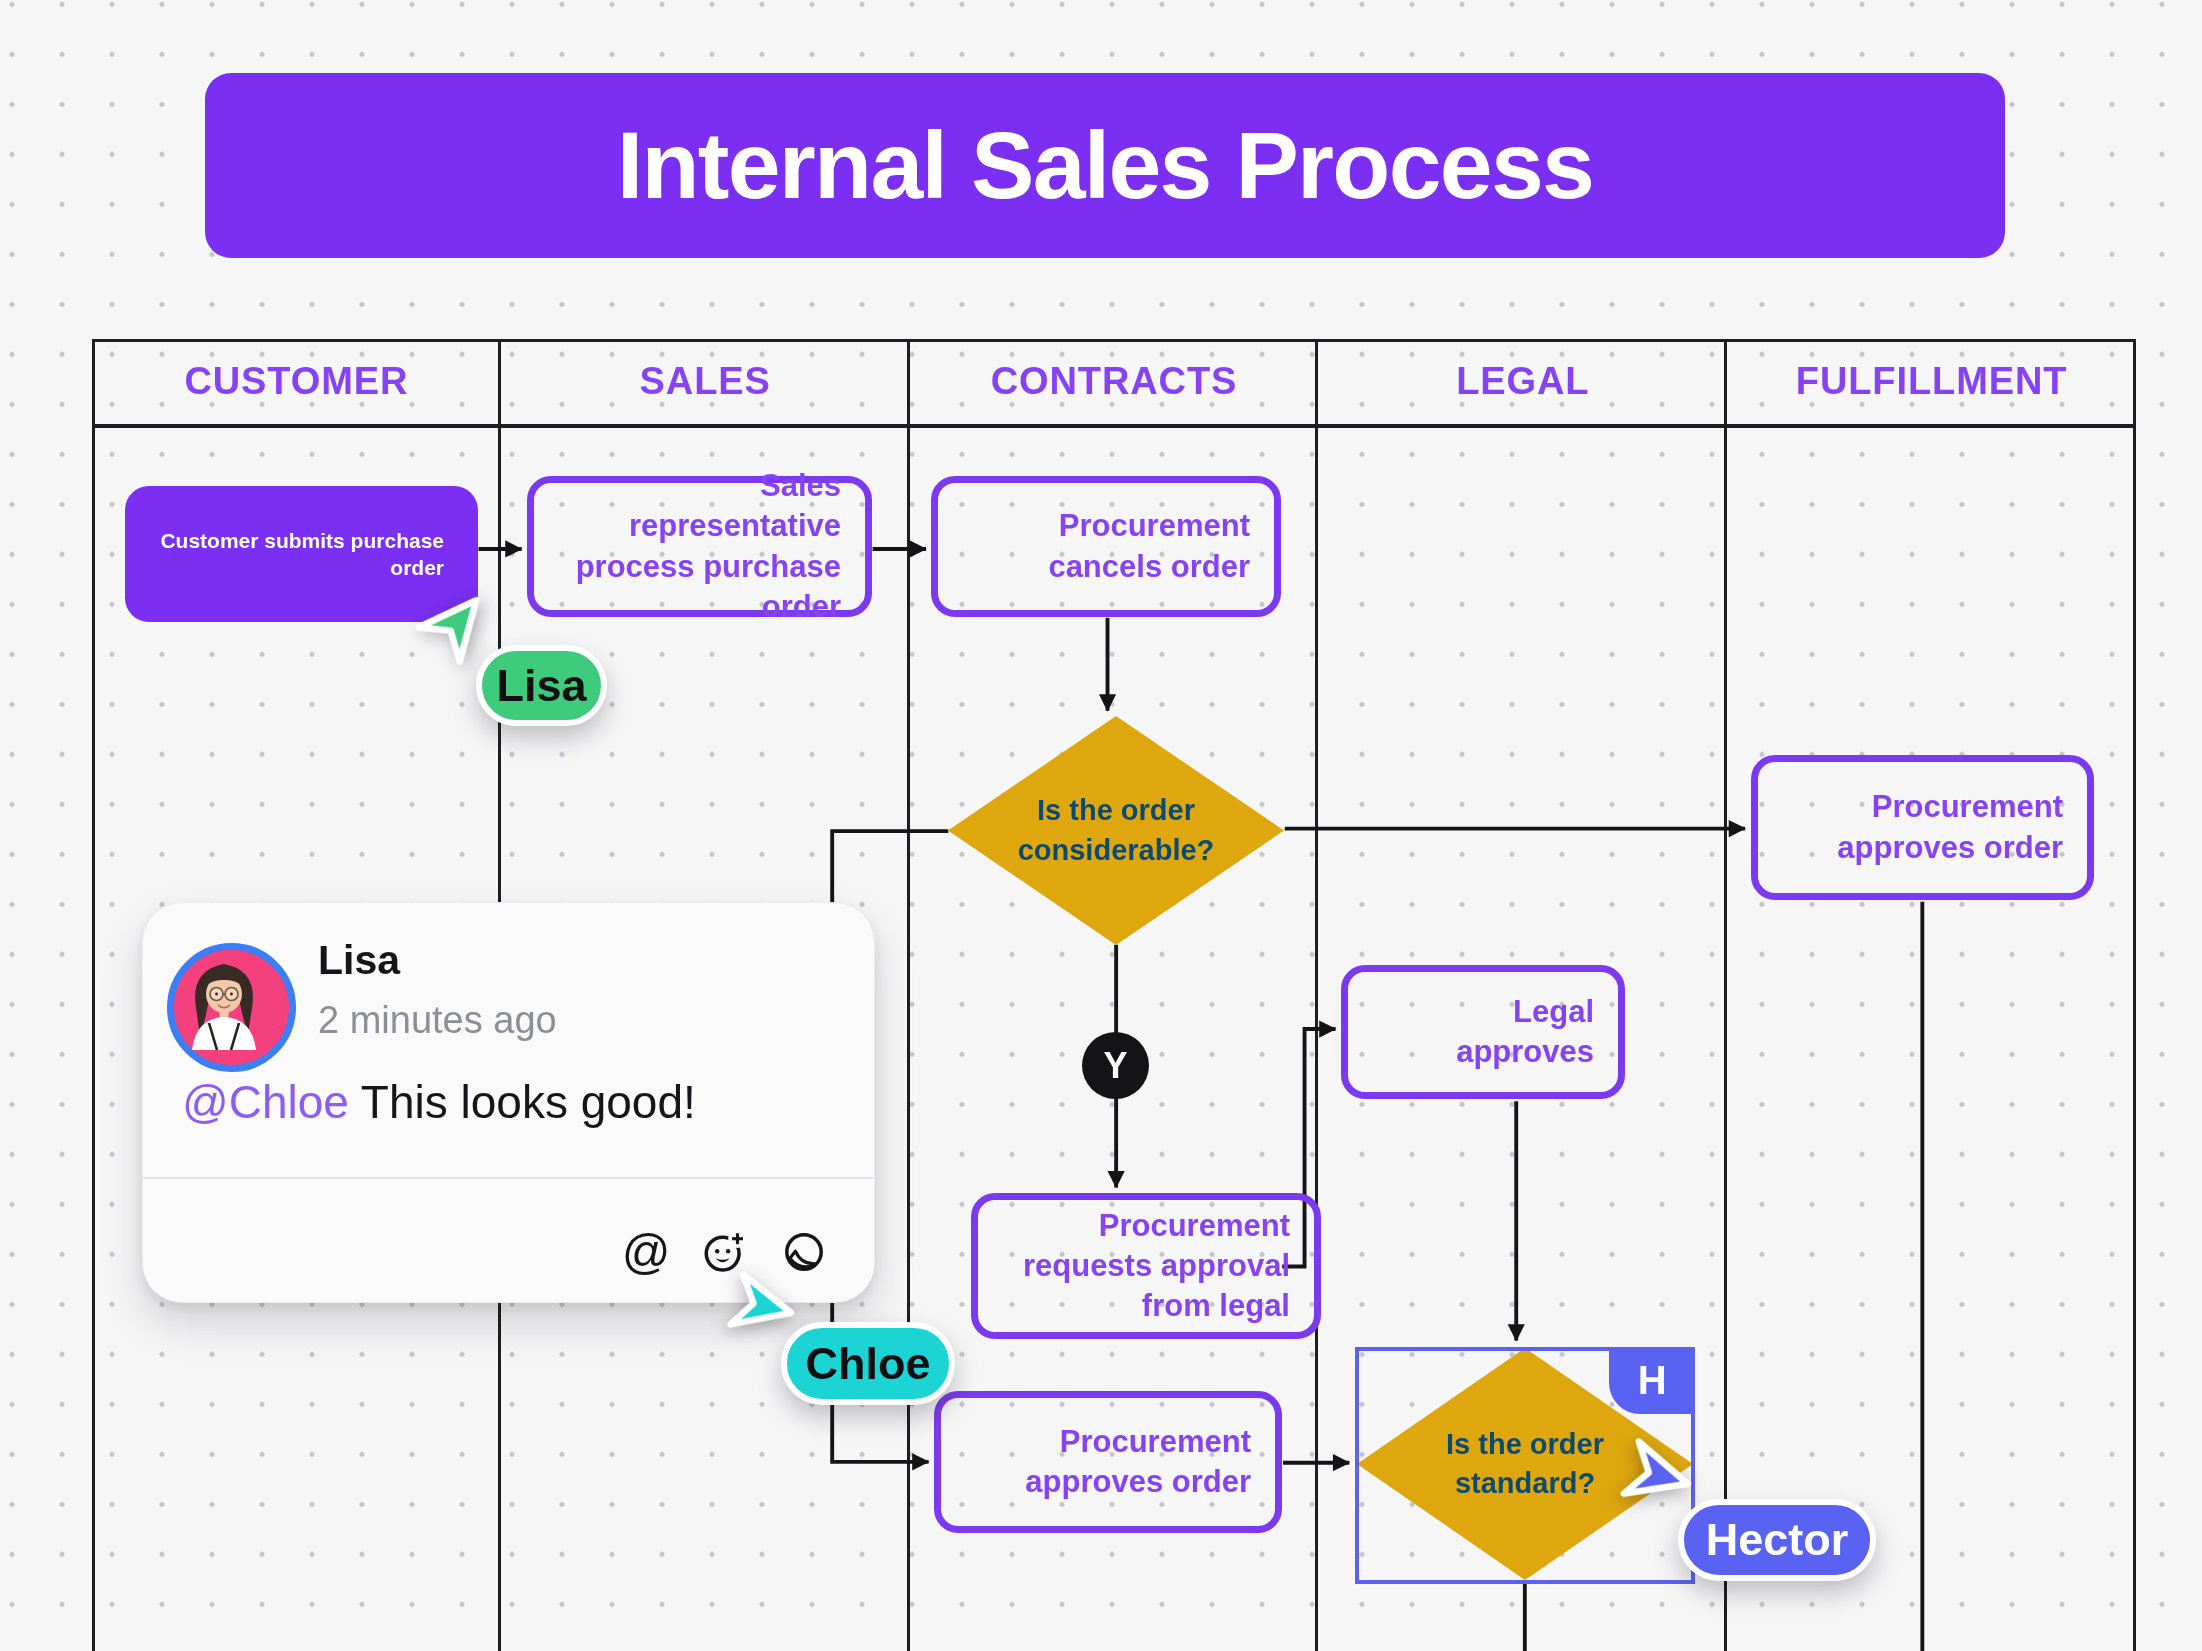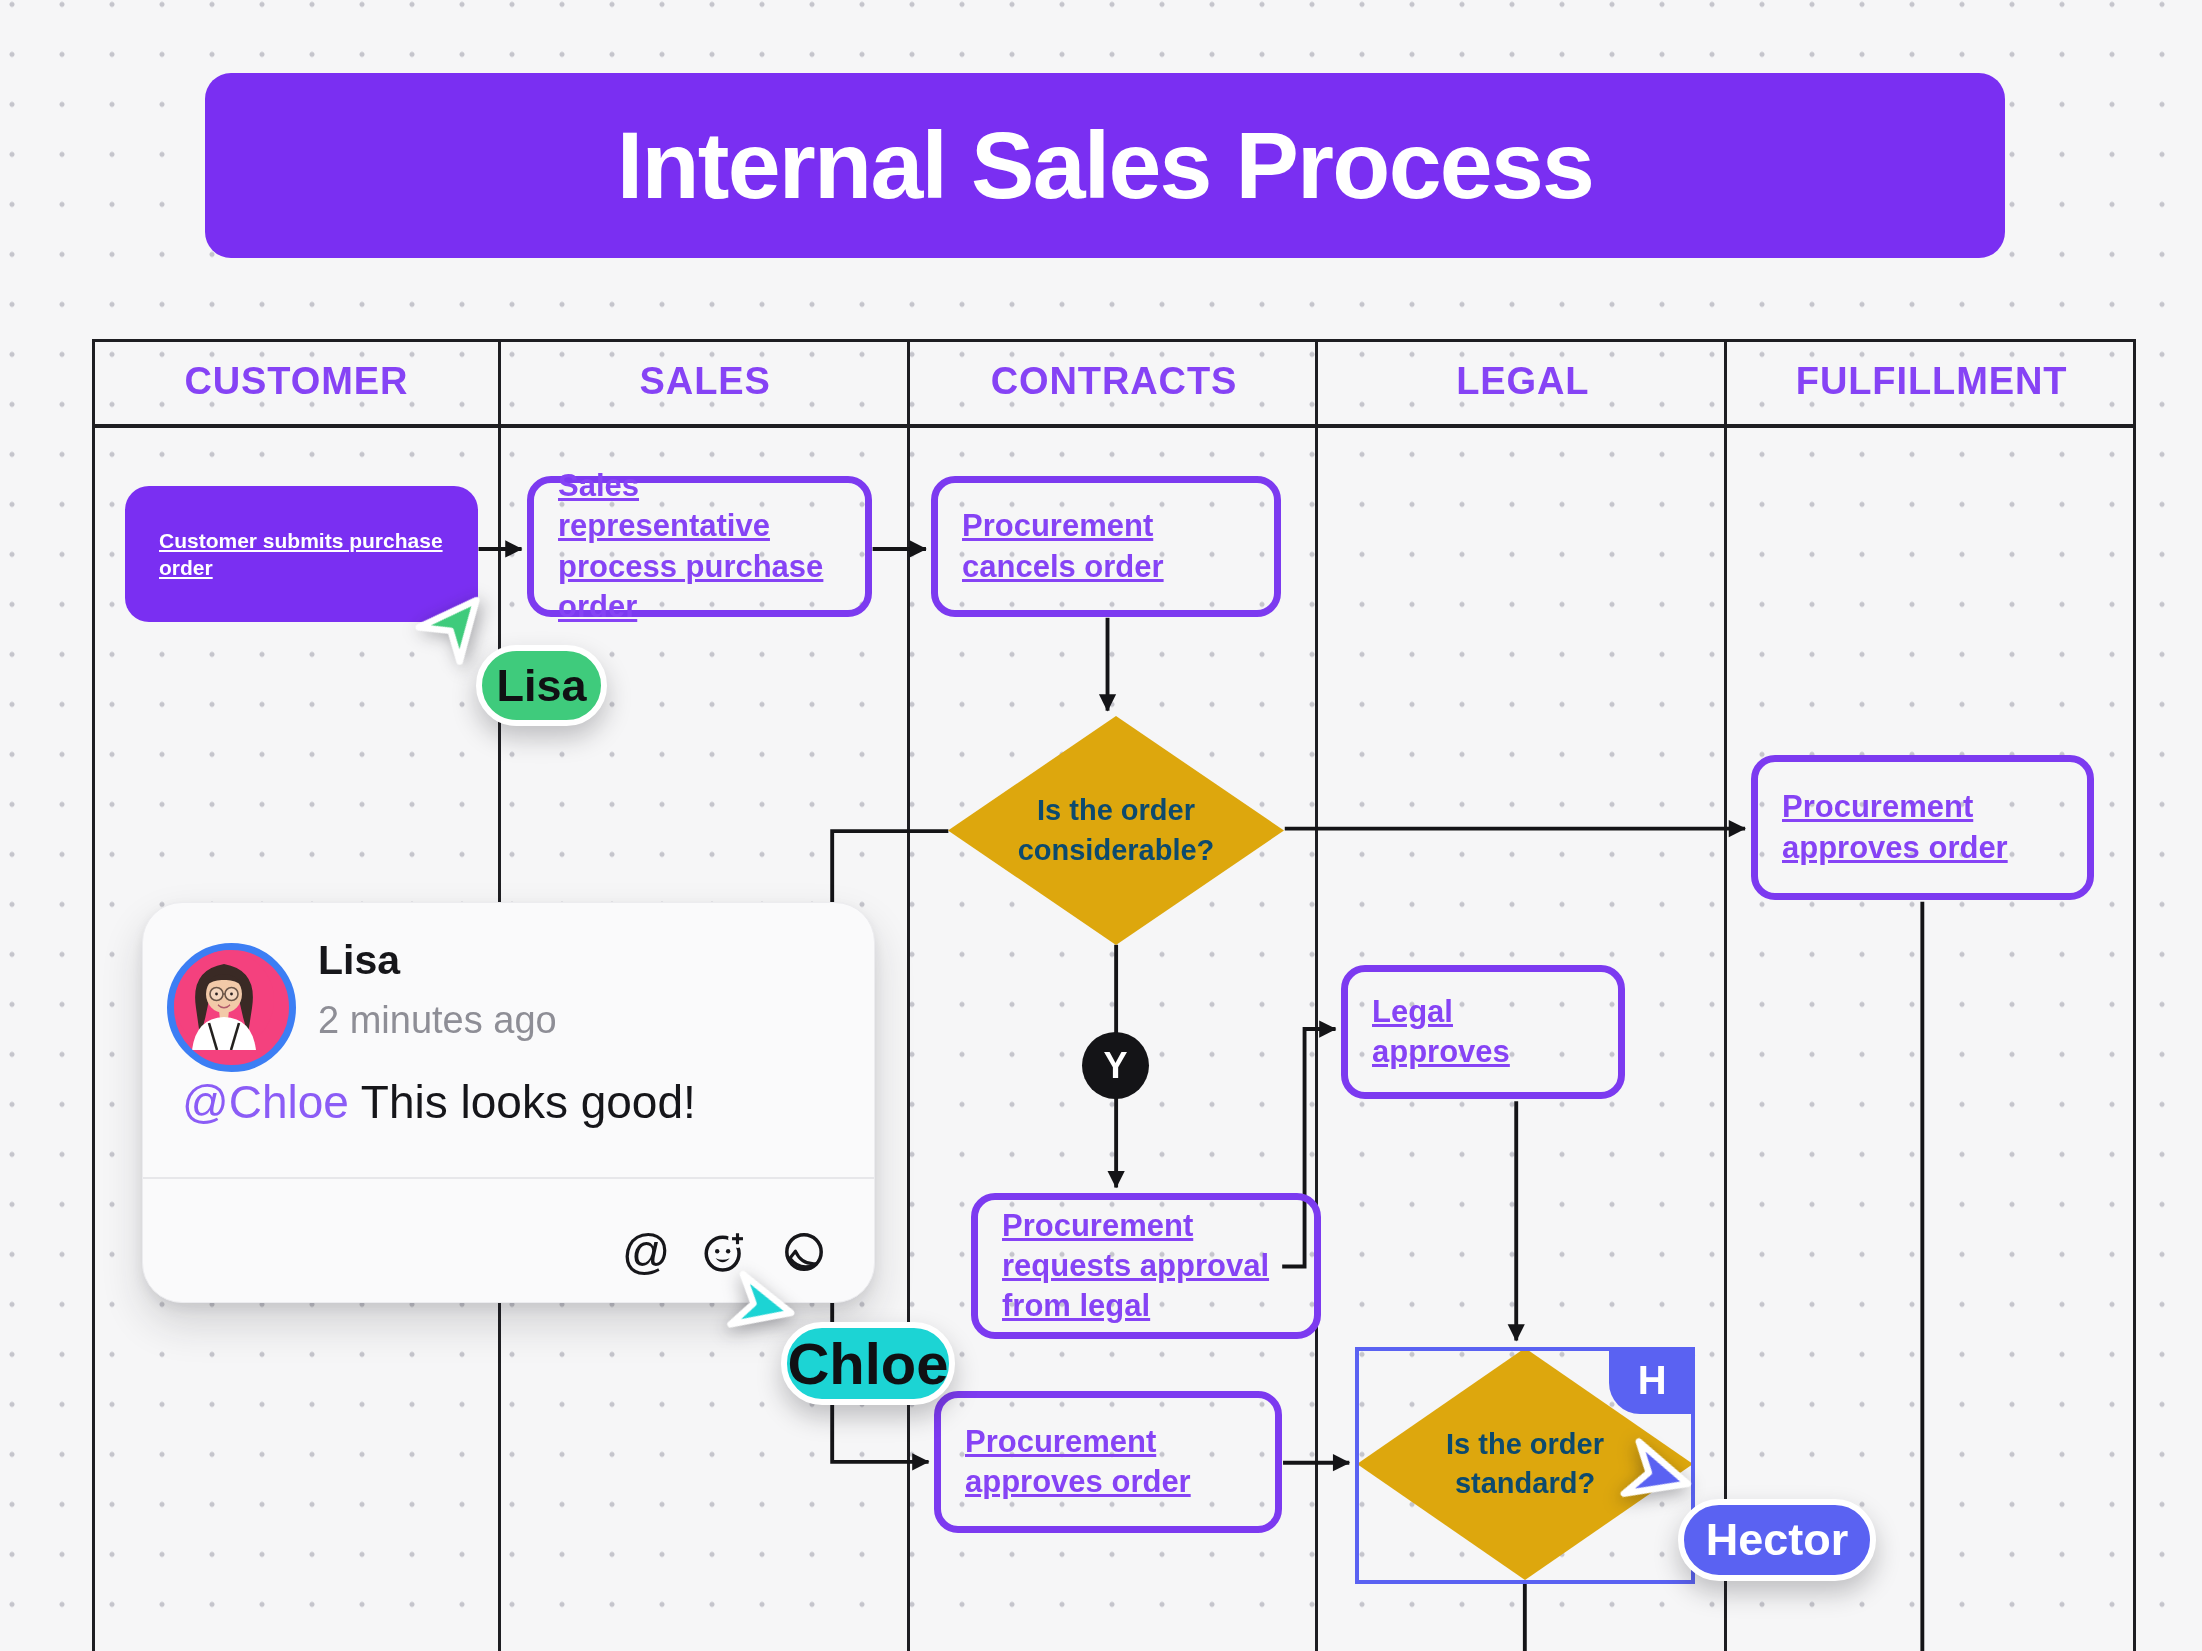--- a/index.html
+++ b/index.html
@@ -38,22 +38,22 @@
     flex:1;display:flex;align-items:center;justify-content:center;
     color:#8643F5;font-size:38px;font-weight:700;letter-spacing:0.9px;
   }
   .lane-border{position:absolute;top:0;bottom:0;width:2.6px;background:#1E1E22;}
   .lane-b1{left:406px;} .lane-b2{left:815px;} .lane-b3{left:1223px;} .lane-b4{left:1632px;}
   
   svg.connectors{position:absolute;left:0;top:0;width:2203px;height:1652px;}
   
   .node{
     position:absolute;box-sizing:border-box;
-    display:flex;align-items:center;justify-content:center;text-align:left;
-    font-weight:700;line-height:1.3;text-decoration:underline;
+    display:flex;align-items:center;justify-content:center;text-align:right;
+    font-weight:700;line-height:1.3;
   }
   .node-filled{
     background:#7A2FF2;border-radius:24px;color:#FFFFFF;font-size:21px;padding:8.6px 34px;
   }
   .node-outline{
     background:transparent;border:7.7px solid #7C3AF0;border-radius:24px;
     color:#8643F5;font-size:31px;padding:8.6px 24px;
   }
   .diamond{
     position:absolute;display:flex;align-items:center;justify-content:center;text-align:center;
@@ -96,21 +96,21 @@
   .action-icon{width:50px;height:50px;display:flex;align-items:center;justify-content:center;color:#16161A;}
   .mention-glyph{font-size:48px;font-weight:500;line-height:1;}
   
   .cursor{position:absolute;filter:drop-shadow(0 5.2px 8.6px rgba(20,20,30,.35));}
   .name-pill{
     position:absolute;display:flex;align-items:center;justify-content:center;
     border-radius:41px;border:6px solid #FFFFFF;box-sizing:border-box;
     font-weight:700;box-shadow:0 12px 24px rgba(30,30,40,.25);
   }
   .pill-lisa{left:476px;top:645px;width:131px;height:81px;background:#3FCB7C;color:#101013;font-size:45px;}
-  .pill-chloe{left:781px;top:1322px;width:174px;height:83px;background:#1CD4D4;color:#101013;font-size:58px;}
+  .pill-chloe{left:781px;top:1322px;width:174px;height:83px;background:#1CD4D4;color:#101013;font-size:45px;}
   .pill-hector{left:1678px;top:1499px;width:198px;height:82px;background:#5A62F2;color:#FFFFFF;font-size:45px;}
 </style>
 </head>
 <body>
 
 <div id="canvas">
 
   <div class="title-banner">
     <h1>Internal Sales Process</h1>
   </div>

